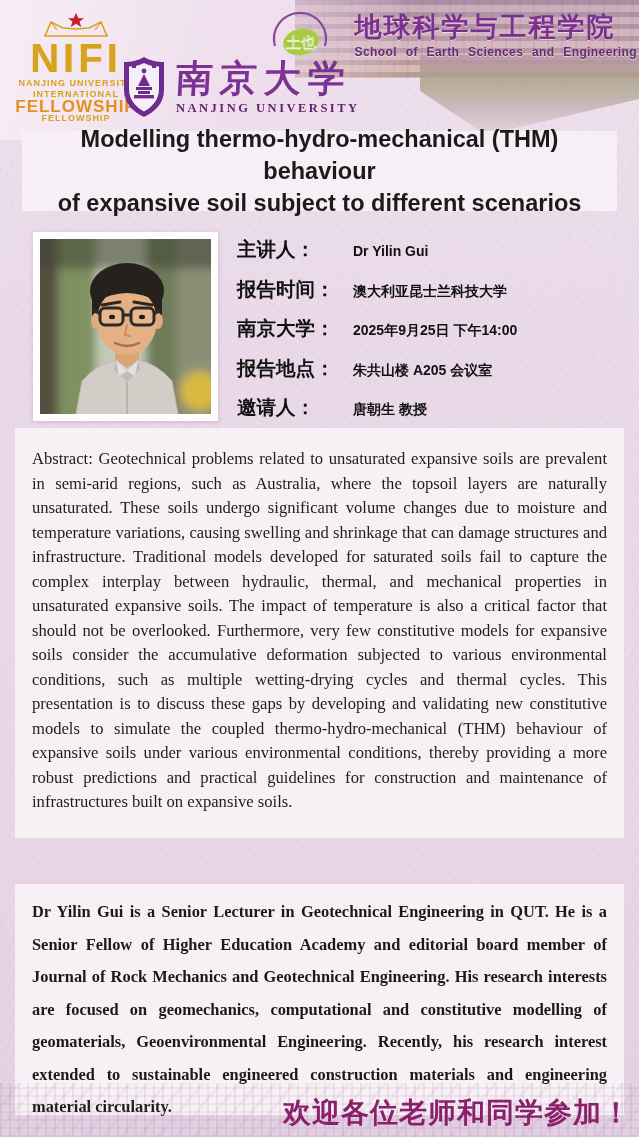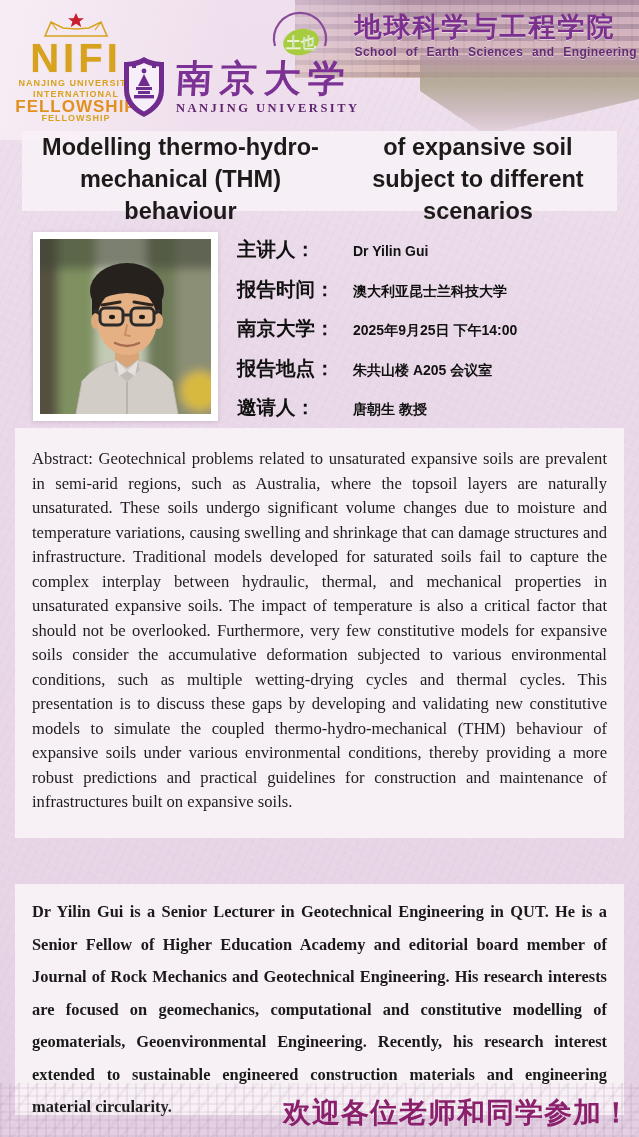--- a/index.html
+++ b/index.html
@@ -40,21 +40,21 @@
     font-family:"Liberation Serif",serif;}
   
   .school{position:absolute;right:2px;top:6px;display:flex;align-items:center;}
   .school-text{text-align:left;margin-left:24px;}
   .school-cn{font-size:27px;font-weight:700;color:#7b2f8e;letter-spacing:2px;line-height:30px;
     text-shadow:0 1px 0 rgba(255,255,255,.5);}
   .school-en{font-size:12px;font-weight:700;color:#642a74;word-spacing:5px;letter-spacing:.4px;margin-top:3px;
     text-shadow:0 1px 0 rgba(255,255,255,.5);}
   
   .title-box{position:absolute;left:22px;top:131px;width:595px;height:80px;
-    background:rgba(248,240,246,.93);display:flex;flex-direction:row;justify-content:center;
+    background:rgba(248,240,246,.93);display:flex;flex-direction:column;justify-content:center;
     text-align:center;}
   .title-line{font-size:23.5px;font-weight:700;color:#1c1b1a;line-height:32px;
     font-family:"Liberation Sans",sans-serif;}
   
   .photo-frame{position:absolute;left:33px;top:232px;width:185px;height:189px;background:#fff;
     box-shadow:0 1px 4px rgba(120,80,110,.25);}
   .photo-frame svg{position:absolute;left:7px;top:7px;}
   .info{position:absolute;left:237px;top:236px;width:392px;}
   .info-row{display:flex;align-items:baseline;height:39.5px;}
   .info-label{width:116px;font-size:19.5px;font-weight:700;color:#111;

